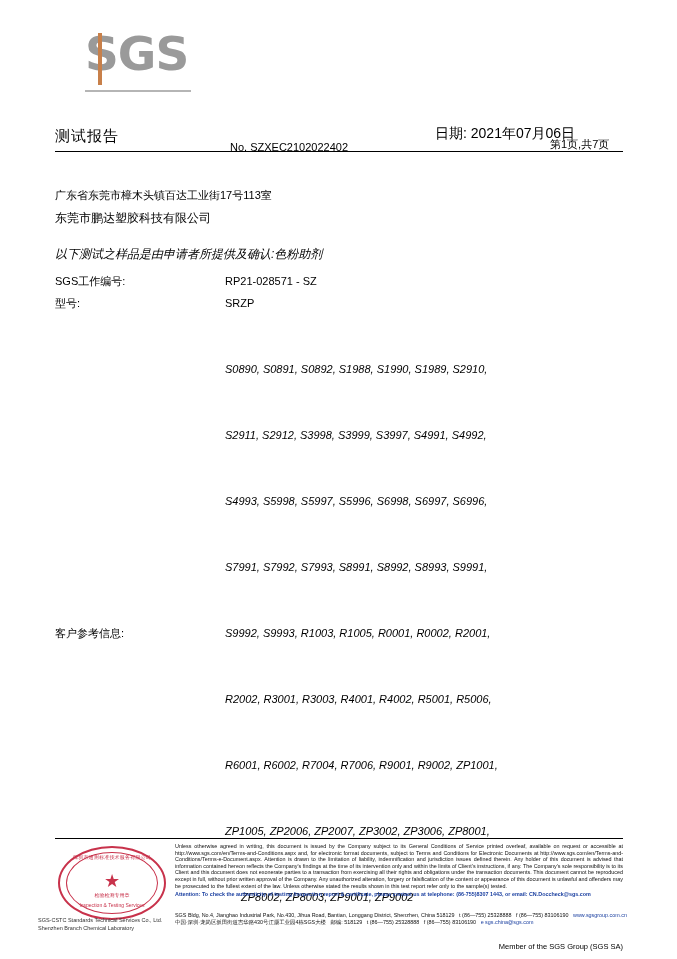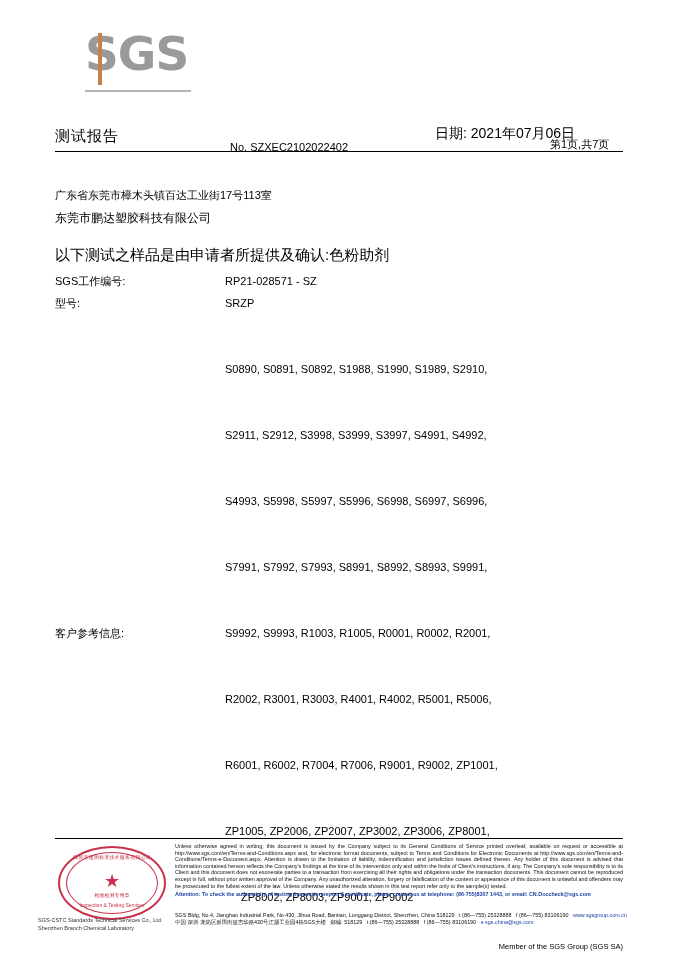--- a/index.html
+++ b/index.html
@@ -115,21 +115,22 @@
     top: 172px;
     font-size: 11px;
     margin-top: 16px;
   }
 
   
   .sample-stmt {
     position: absolute;
     left: 55px;
     top: 246px;
-    font-size: 15px;
+    font-size: 12px;
+    font-style: italic;
   }
 
   
   .fields {
     position: absolute;
     left: 55px;
     top: 270px;
     width: 570px;
     font-size: 11px;
   }
@@ -147,20 +148,21 @@
   .field-value {
     flex: 1;
     line-height: 22px;
     white-space: pre-wrap;
   }
   .ref-list {
     line-height: 22px;
   }
   .ref-line {
     white-space: pre;
+    font-style: italic;
   }
   .ref-line.indent {
     padding-left: 16px;
   }
   .block-gap {
     height: 9px;
   }
 
   
   .footer-rule {

